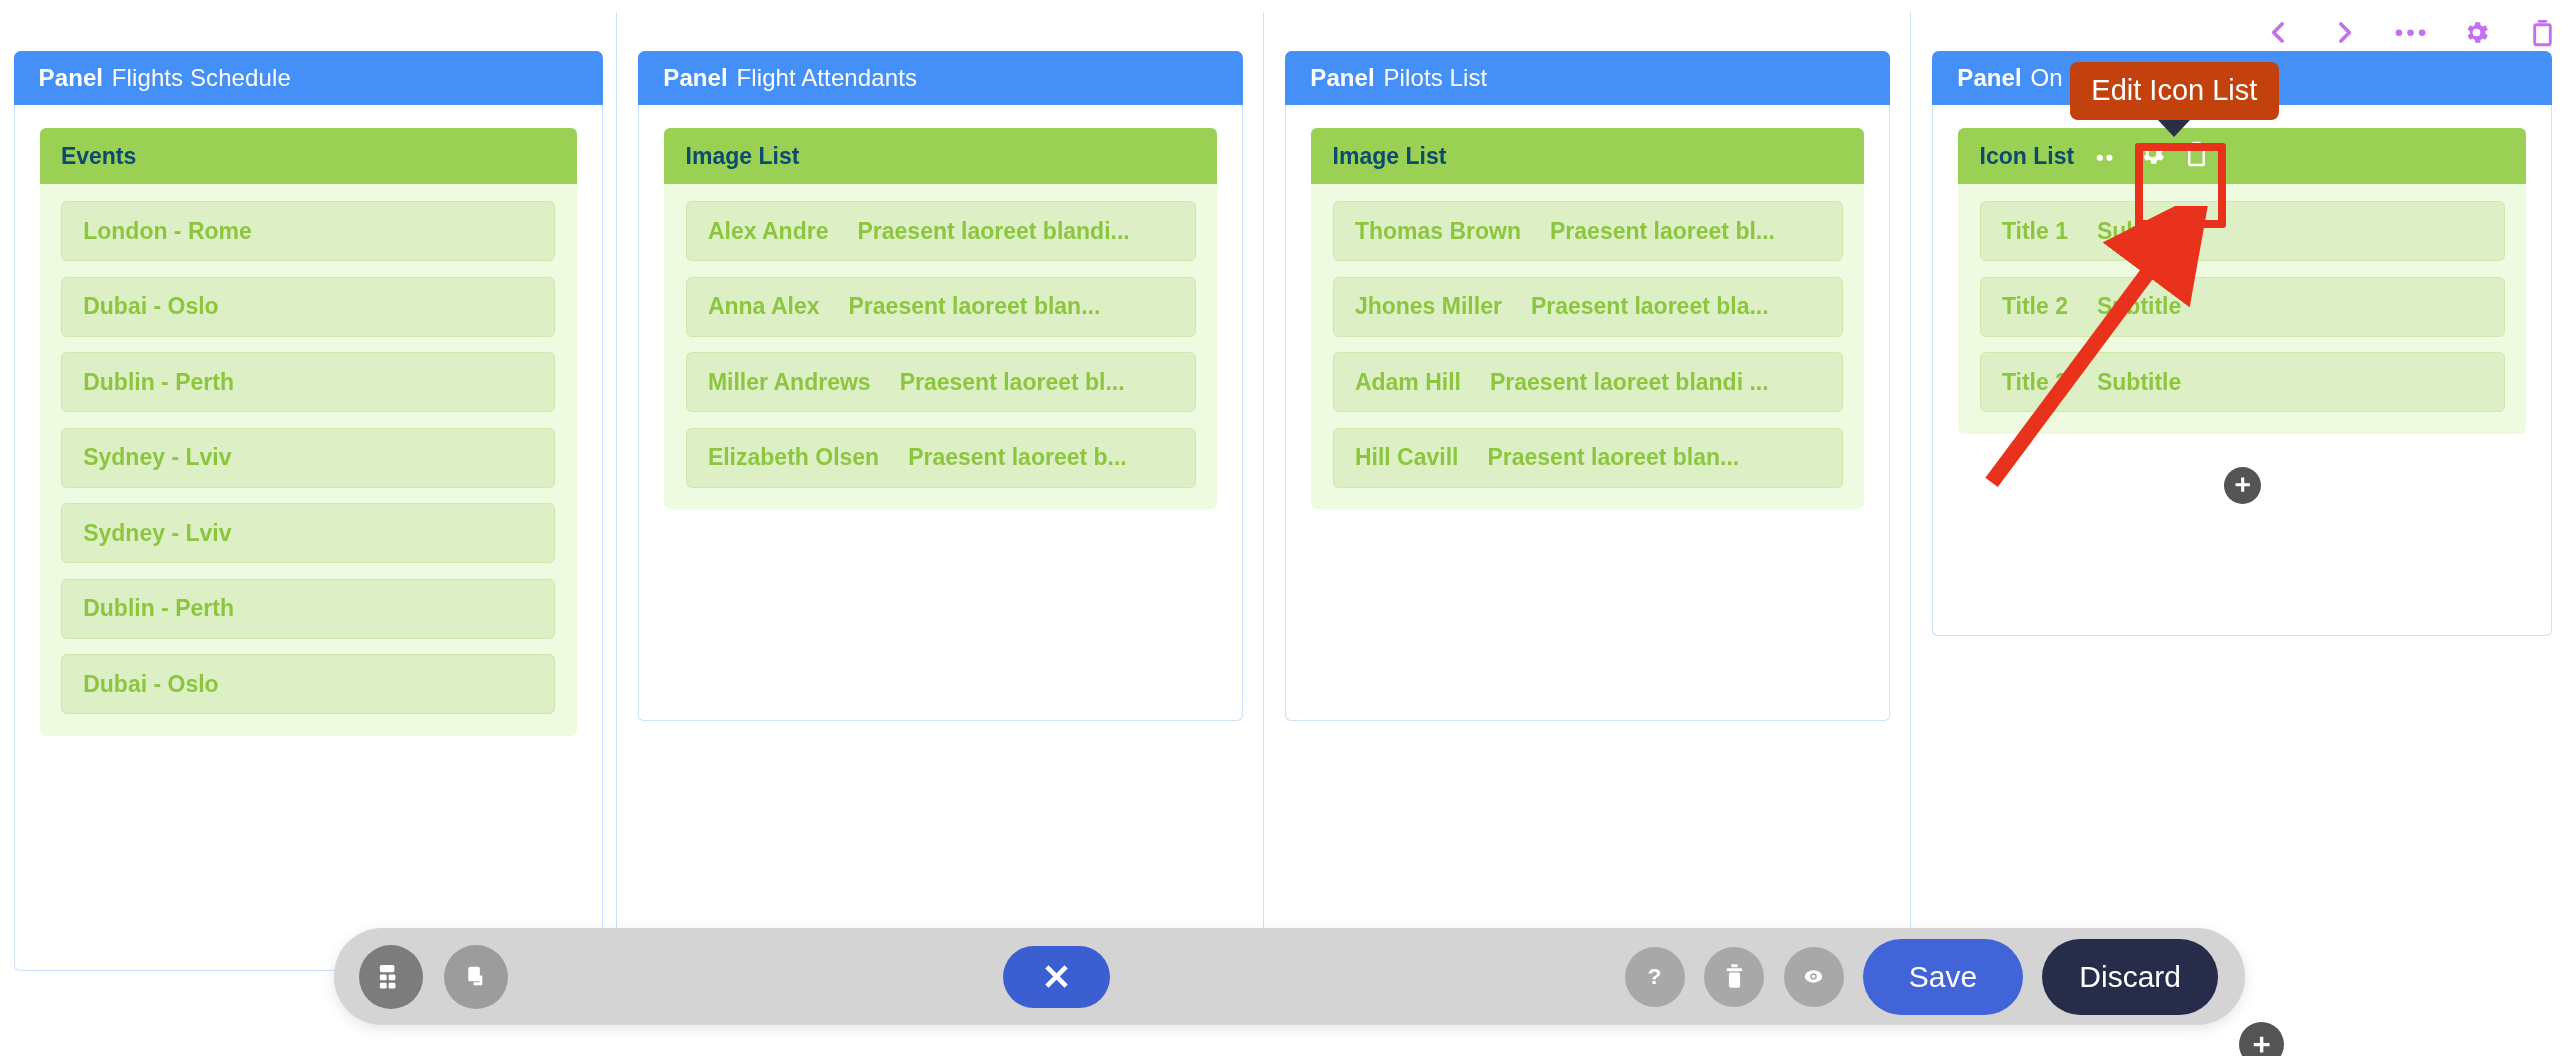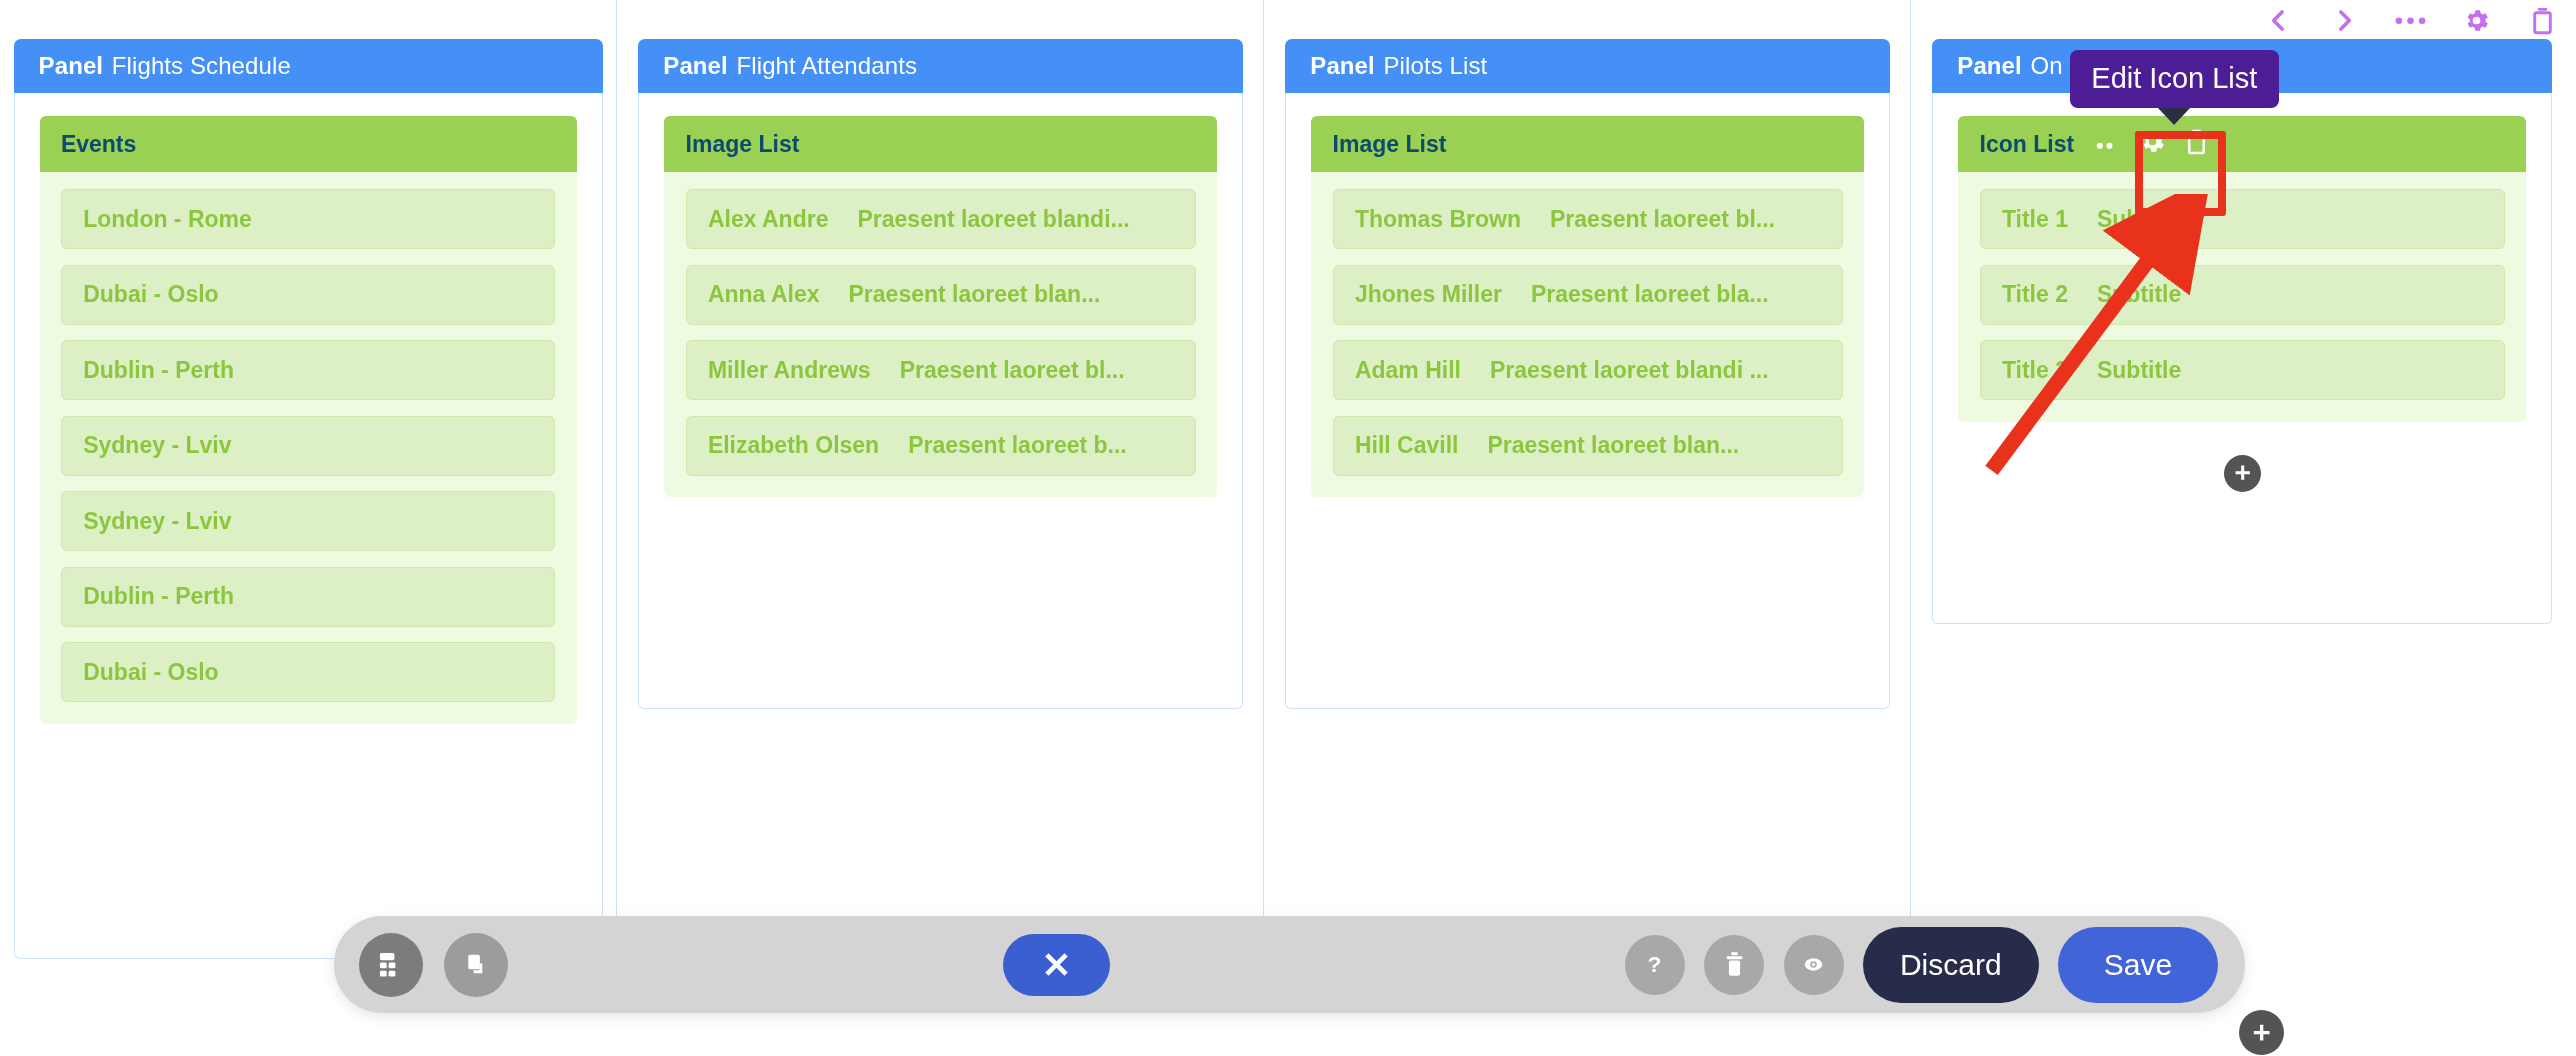--- a/index.html
+++ b/index.html
@@ -2,21 +2,21 @@
 <html><head>
 <meta charset="utf-8">
 <style>
   * { box-sizing: border-box; margin: 0; padding: 0; }
   html, body {
     width: 2576px; height: 1056px;
     background: #ffffff;
     font-family: "Liberation Sans", sans-serif;
     overflow: hidden;
   }
-  #root { position: relative; width: 2576px; height: 828px; background:#fff; }
+  #root { position: relative; width: 2576px; height: 828px; background:#fff;margin-top:12px; }
 
   
   .top-toolbar {
     position: absolute; top: 0px; right: 17.4px;
     display: flex; align-items: center; gap: 33px;
     height: 41px; z-index: 40;
   }
   .top-toolbar .tb-ico {
     width: 33px; height: 33px;
     display: flex; align-items: center; justify-content: center;
@@ -113,21 +113,21 @@
   .hl-box {
     position: absolute;
     border: 8.7px solid #e8321c;
     border-radius: 2.9px;
     pointer-events: none;
     z-index: 25;
   }
   
   .tooltip {
     position: absolute;
-    background: #4c1d95;
+    background: #c2410c;
     color: #fff;
     font-size: 29px;
     padding: 13.6px 21.3px 15.5px 21.3px;
     border-radius: 7.8px;
     white-space: nowrap;
     z-index: 50;
     line-height: 1;
   }
   .tooltip:after {
     content: "";
@@ -460,25 +460,25 @@
           <rect x="7" y="9.5" width="10" height="13.5" rx="1.6" fill="#fff"></rect>
         </svg>
       </div>
       <div class="circ circ-lite">
         <svg width="29" height="29" viewBox="0 0 30 30">
           <ellipse cx="15" cy="15" rx="9" ry="6.4" fill="#fff"></ellipse>
           <circle cx="15" cy="15" r="3.4" fill="#a8a8a8"></circle>
           <circle cx="15" cy="15" r="1.7" fill="#fff"></circle>
         </svg>
       </div>
+      <div class="pill pill-save">
+        <span>Save</span>
+      </div>
       <div class="pill pill-discard">
         <span>Discard</span>
-      </div>
-      <div class="pill pill-save">
-        <span>Save</span>
       </div>
     </div>
   </div>
 
   <div class="corner-add">
     <svg width="21.3" height="21.3" viewBox="0 0 20 20">
         <path d="M8.4 2.6h3.2v5.8h5.8v3.2h-5.8v5.8H8.4v-5.8H2.6V8.4h5.8z" fill="#fff"></path>
       </svg>
   </div>
 

